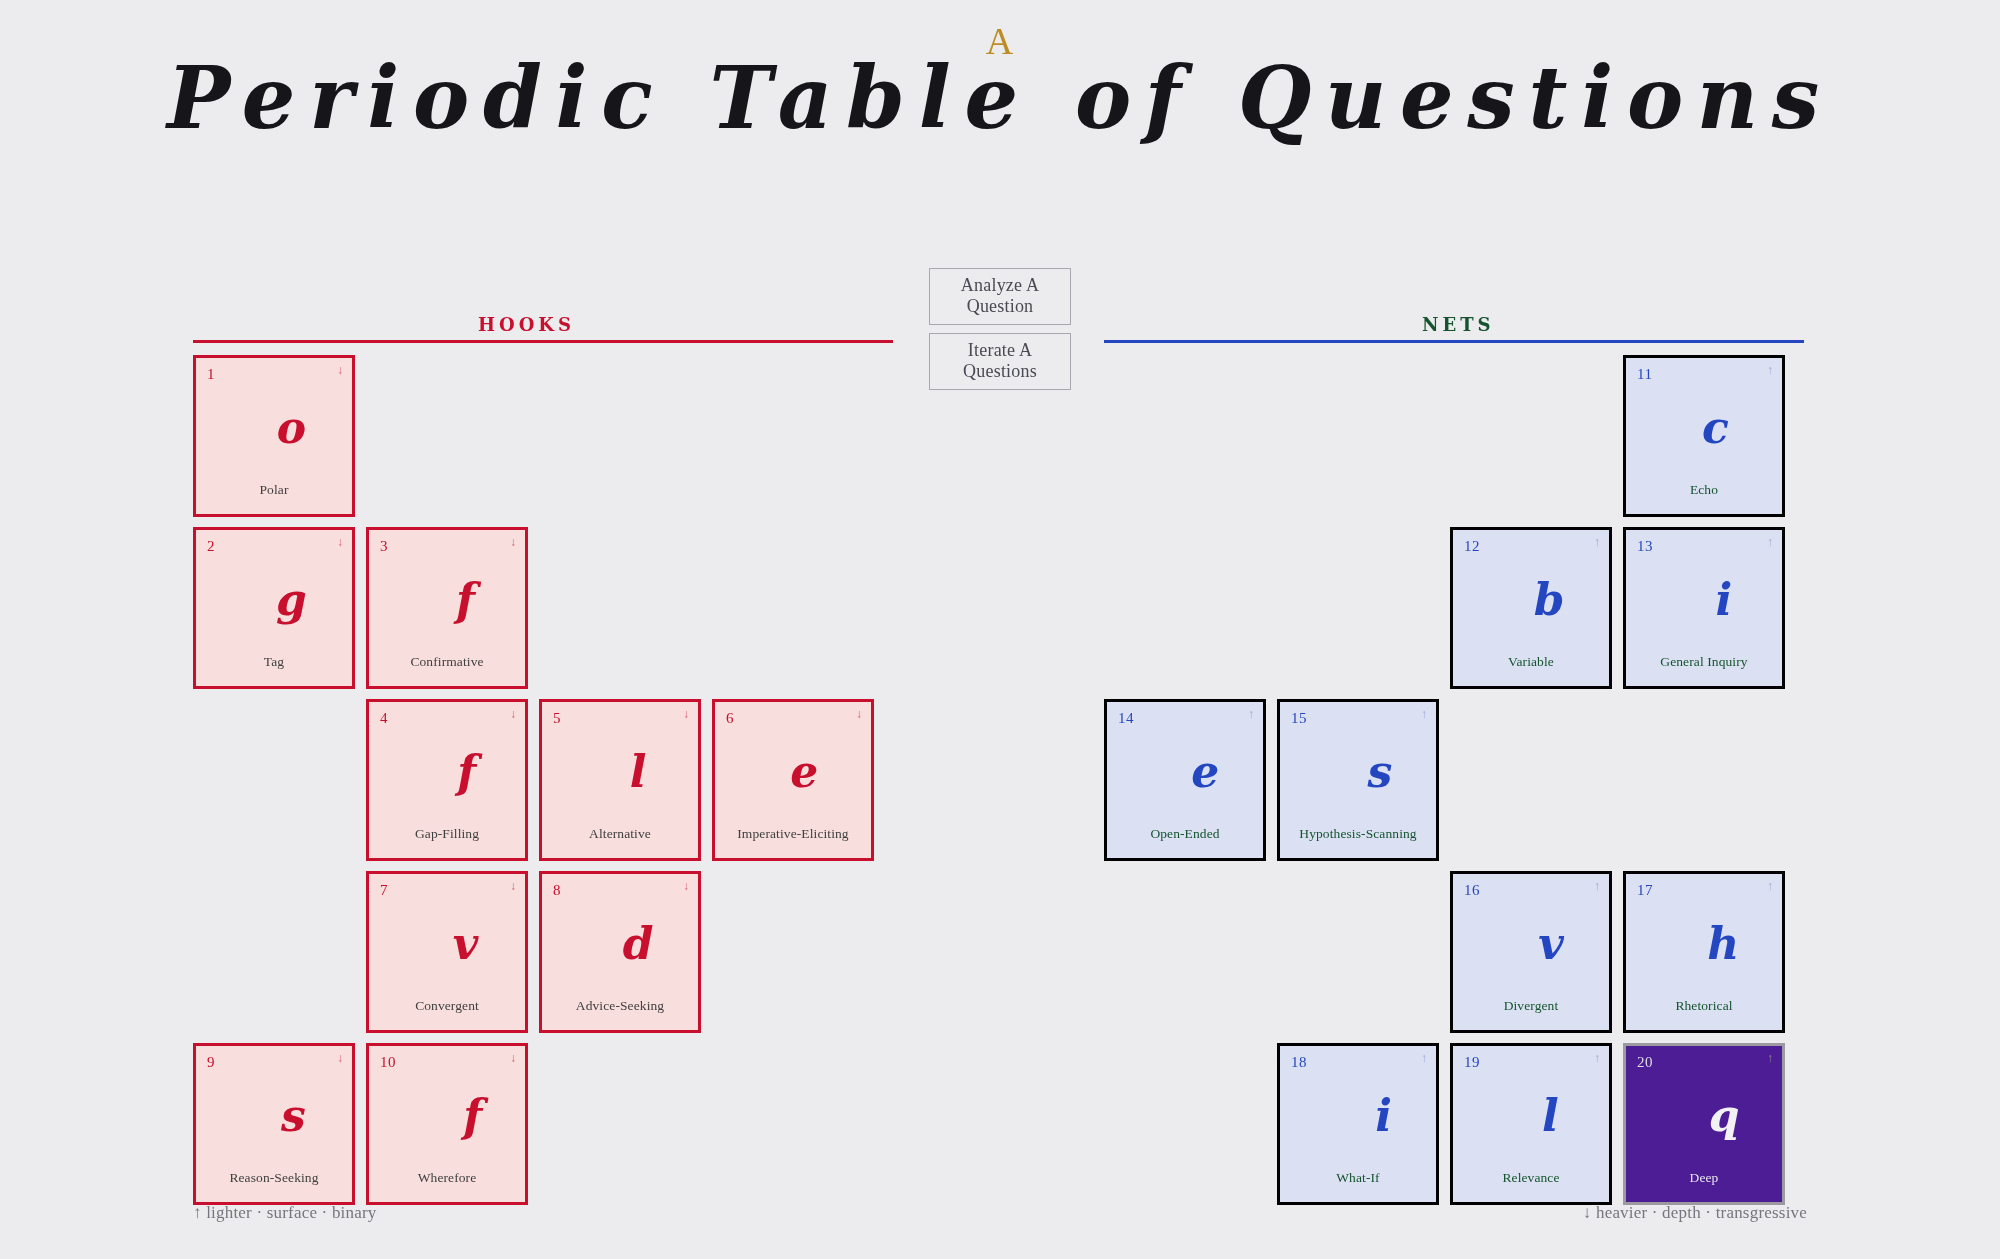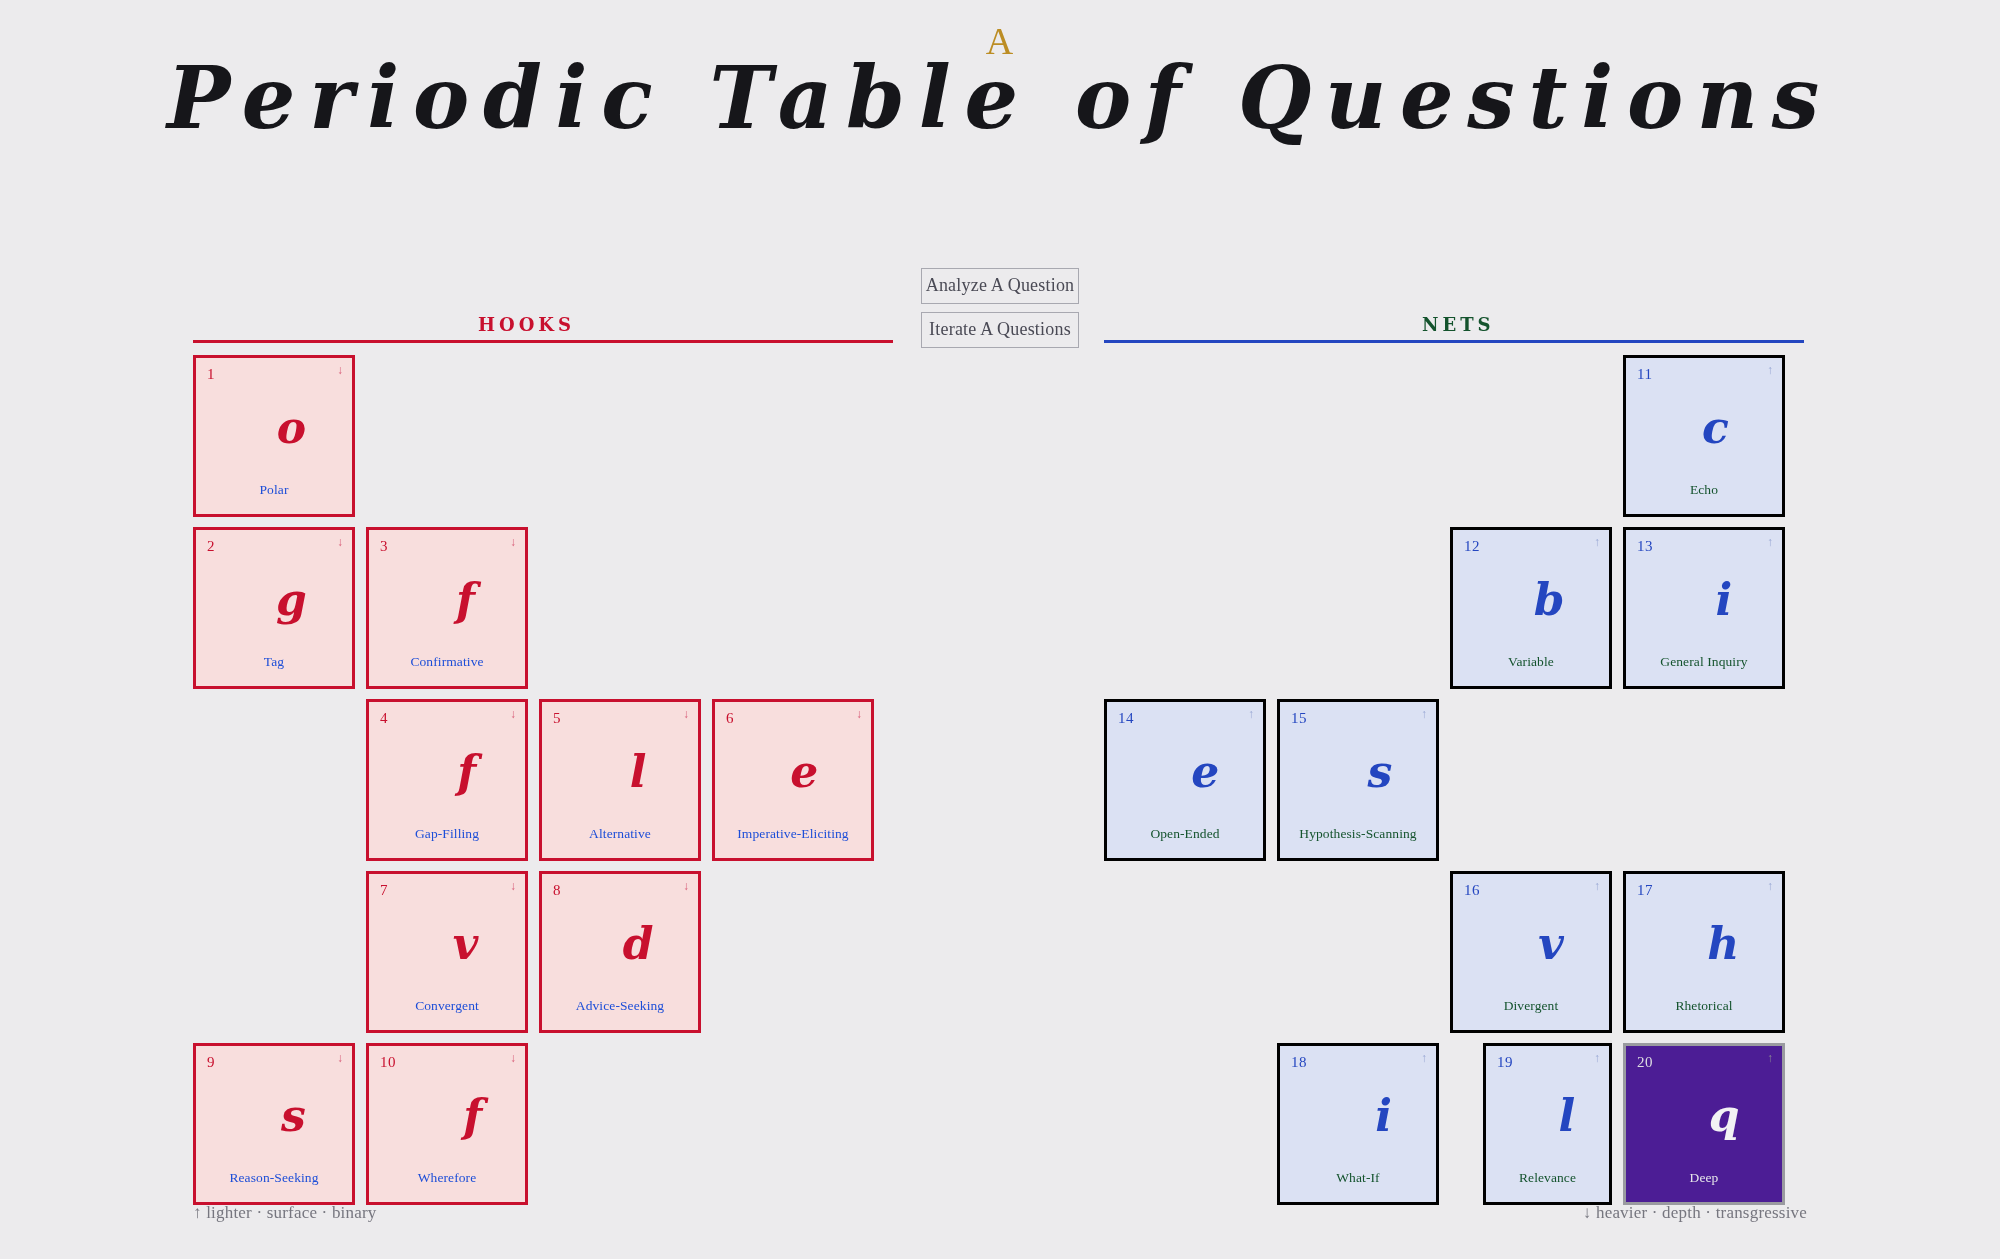--- a/index.html
+++ b/index.html
@@ -46,21 +46,21 @@
     line-height: 1.0;
     transform: scaleX(0.98);
   }
 
   
   #controls {
     position: absolute;
     left: 50%;
     transform: translateX(-50%);
     top: 268px;
-    width: 158px;
+    width: 142px;
     display: flex;
     flex-direction: column;
     gap: 8px;
     z-index: 5;
   }
   .ctl-btn {
     display: block;
     width: 100%;
     background: #ecebed;
     border: 1px solid #a8a8b0;
@@ -191,21 +191,21 @@
 
   .card-name {
     position: absolute;
     bottom: 16px;
     left: 0; right: 0;
     text-align: center;
     font-family: "Liberation Serif", serif;
     font-size: 13.5px;
     letter-spacing: 0.1px;
   }
-  .hook .card-name { color: #1d4ed8; }
+  .hook .card-name { color: #404040; }
   .net  .card-name { color: #14532d; }
   .deep .card-name { color: #e6e6ea; }
 
   
   .footer-note {
     position: absolute;
     bottom: 36px;
     font-family: "Liberation Serif", serif;
     font-size: 17px;
     color: #76767f;
@@ -397,21 +397,21 @@
       </div>
       <div class="card net" style="grid-area: 5 / 2;">
         <span class="card-num">18</span>
         <span class="card-marker">↑</span>
         <div class="card-symbol">
           <span class="sym-a">W</span>
           <span class="sym-b">i</span>
         </div>
         <div class="card-name">What-If</div>
       </div>
-      <div class="card net" style="grid-area: 5 / 3; margin-left: 33px;">
+      <div class="card net" style="grid-area: 5 / 3;">
         <span class="card-num">19</span>
         <span class="card-marker">↑</span>
         <div class="card-symbol">
           <span class="sym-a">R</span>
           <span class="sym-b">l</span>
         </div>
         <div class="card-name">Relevance</div>
       </div>
       <div class="card deep" style="grid-area: 5 / 4;">
         <span class="card-num">20</span>

